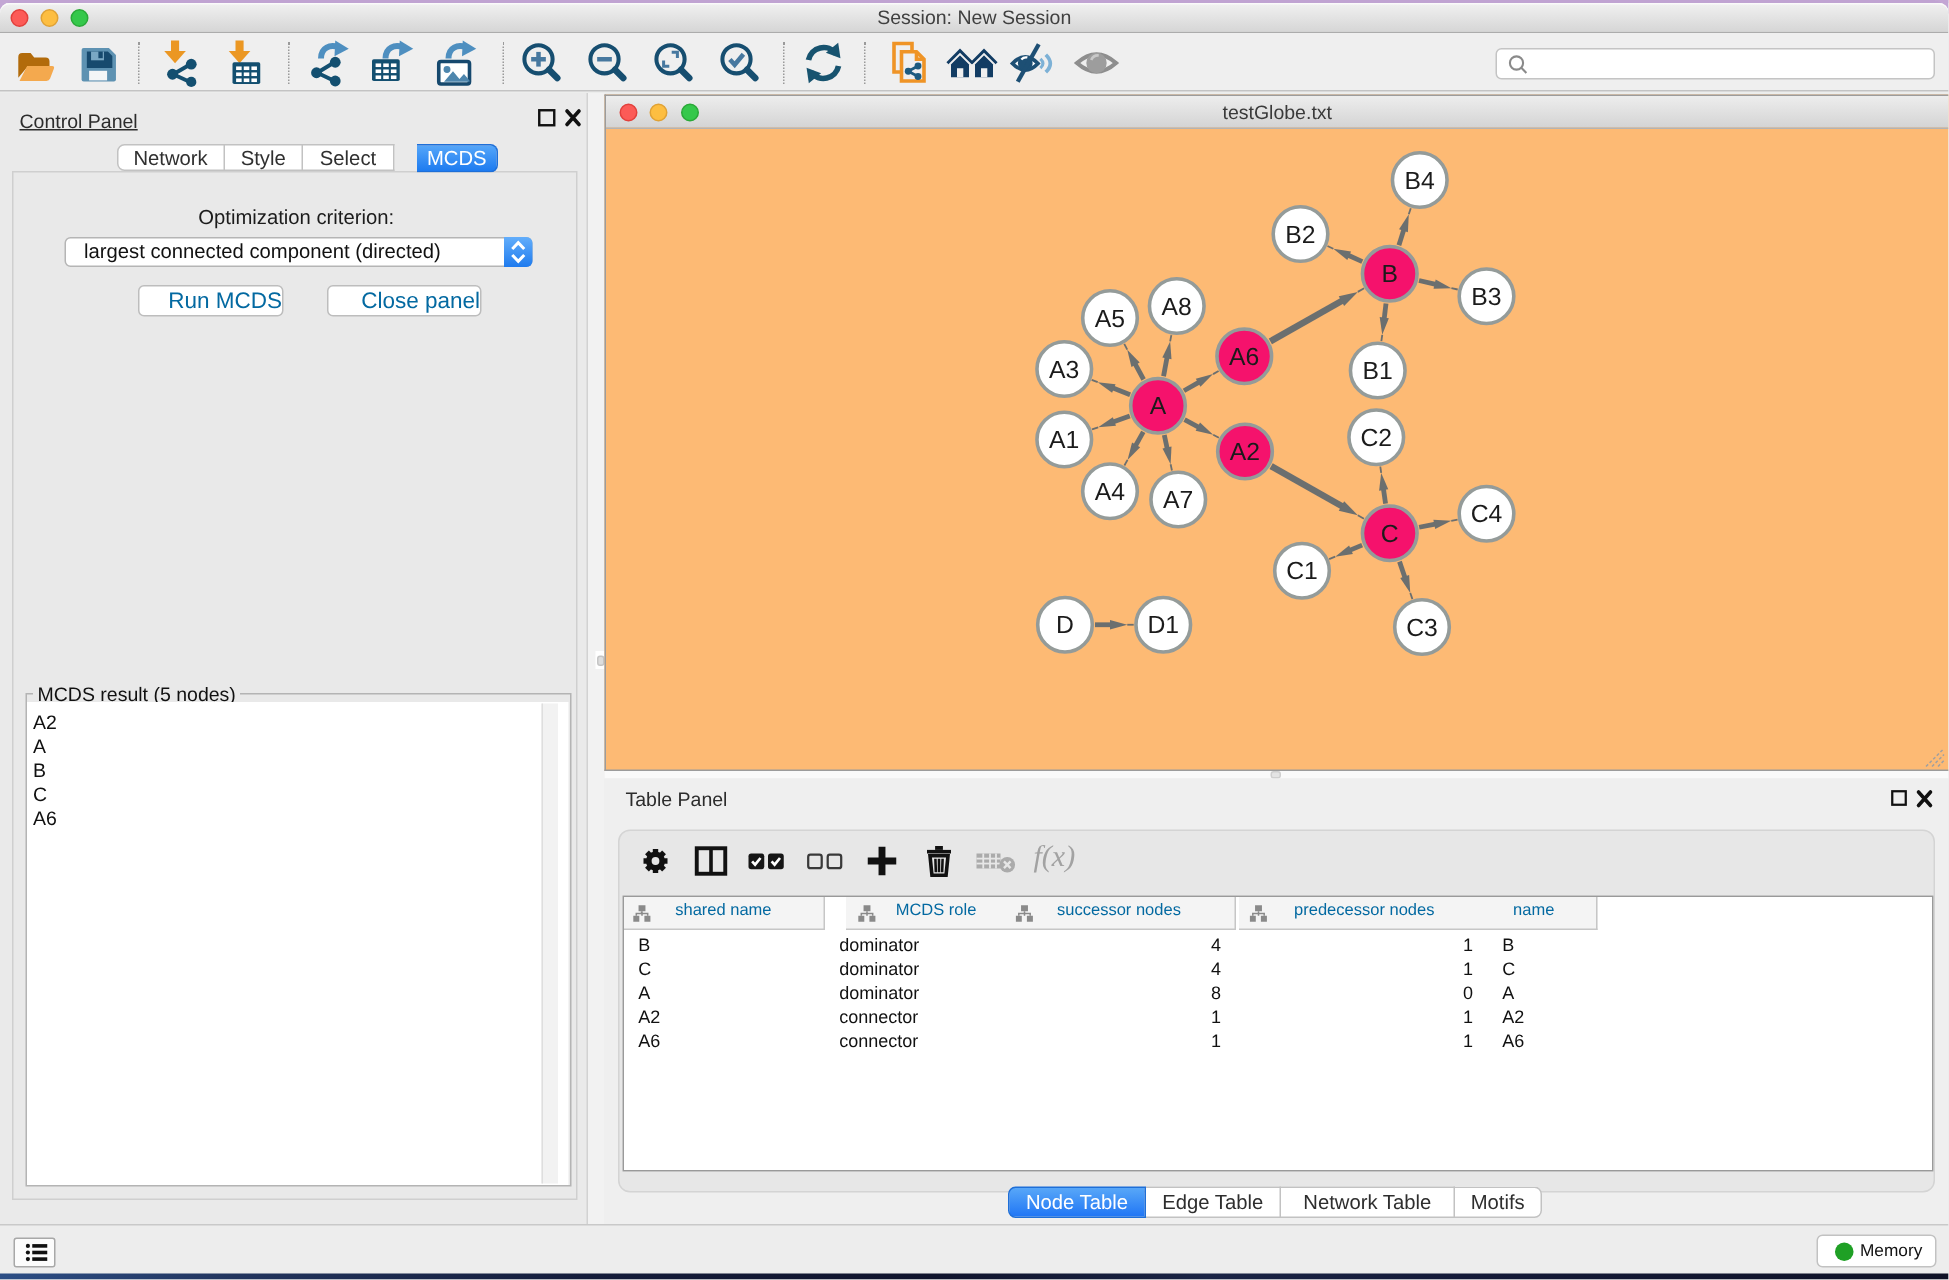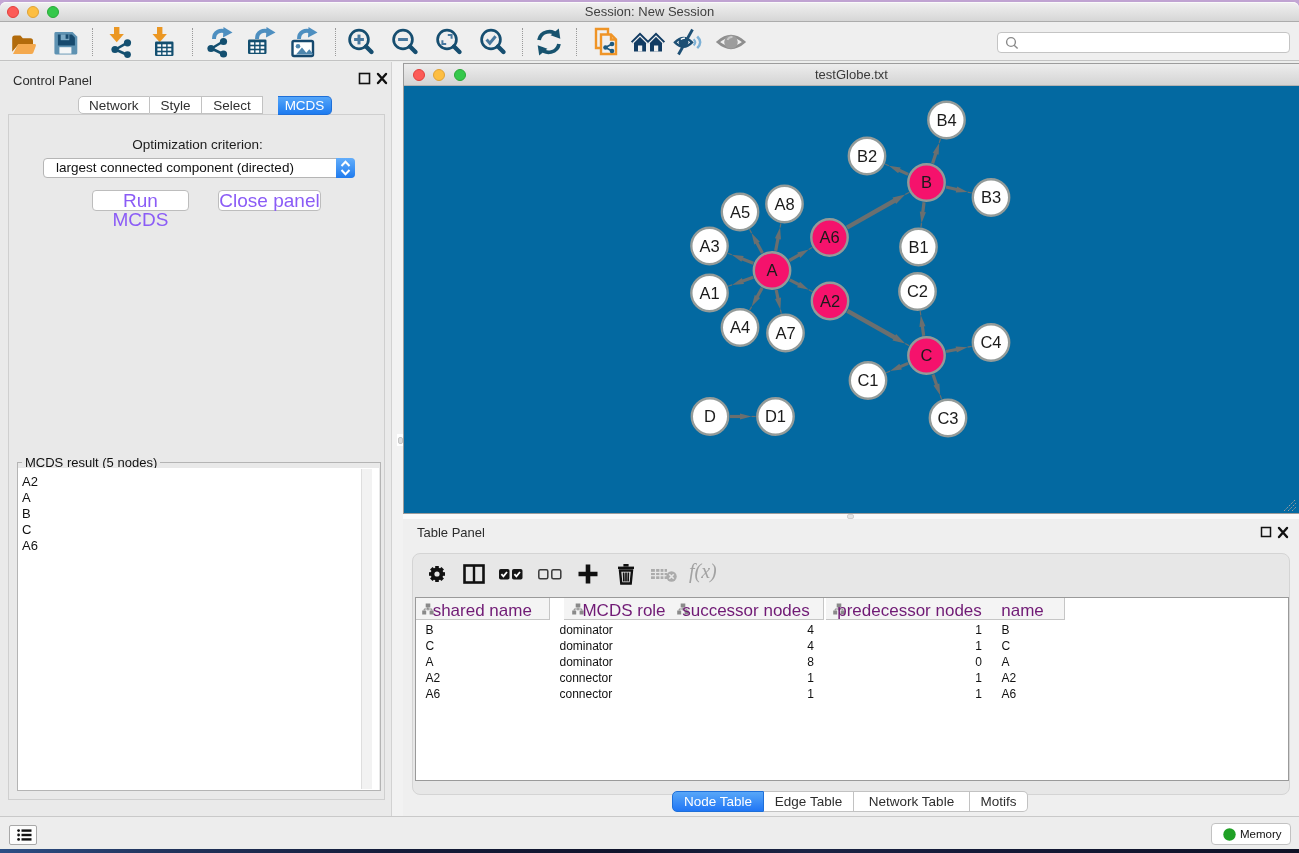--- a/index.html
+++ b/index.html
@@ -16,51 +16,51 @@
 #ttl { width:100%; text-align:center; line-height:20px; }
 
 
 #toolbar { left:0; top:22px; width:1299px; height:39px; background:#efefef; border-bottom:1px solid #c3c3c3; }
 .tbi { position:absolute; top:4px; }
 .tsep { position:absolute; top:6px; height:28px; width:0; border-left:1px dotted #9a9a9a; }
 #search { left:997px; top:10px; width:293px; height:21px; background:#fff; border:1px solid #c4c4c4; border-radius:4px; }
 
 
 #cpanel { left:0; top:62px; width:392px; height:754px; background:#eaeaea; border-right:1px solid #d2d2d2; }
-#cpTitle { left:13px; top:11px; font-size:13px; color:#2c2c2c; }
+#cpTitle { left:13px; top:11px; font-size:13px; color:#2c2c2c;text-decoration:underline; }
 #cpBox { left:8px; top:52px; width:377px; height:686px; border:1px solid #cfcfcf; background:#e9e9e9; }
 .tab { position:absolute; top:34px; height:18px; line-height:17px; text-align:center;
   font-size:13.5px; color:#303030; background:#fff; border:1px solid #c2c2c2; border-left:none; }
 #optLbl { left:0px; top:75px; width:395px; text-align:center; font-size:13.5px; color:#1c1c1c; }
 #combo { left:43px; top:96px; width:312px; height:20px; background:#fff; border:1px solid #b5b5b5; border-radius:4px;
   font-size:13.5px; color:#111; line-height:18px; padding-left:12px; }
 #comboBtn { left:336px; top:96px; width:19px; height:20px; border-radius:0 4px 4px 0;
   background:linear-gradient(#63aefb,#1f7bee); }
 .btn { position:absolute; top:128px; height:21px; background:#fff; border:1px solid #bdbdbd; border-radius:4px;
-  font-size:19px; color:#8b5cf6; text-align:center; line-height:19px; }
+  font-size:15px; color:#0369a1; text-align:right; line-height:19px; }
 #grpBox { left:17px; top:400px; width:364px; height:329px; border:1px solid #b4b4b4; }
 #grpLbl { left:22px; top:393px; font-size:13px; color:#111; background:#e9e9e9; padding:0 3px; }
 #grpList { left:18px; top:406px; width:361px; height:322px; background:#fff; font-size:13px; color:#111; }
 #grpList div { padding-left:4px; height:16px; line-height:16px; } #grpList div:first-child { margin-top:6px; }
 #grpScroll { left:361px; top:407px; width:11px; height:320px; background:#f2f2f2; border-left:1px solid #dedede; }
 
 
-#netwin { left:403px; top:63px; width:896px; height:451px; border:1px solid #9c9c9c; border-right:none; background:#0369a1; }
+#netwin { left:403px; top:63px; width:896px; height:451px; border:1px solid #9c9c9c; border-right:none; background:#fdba74; }
 #netTitle { left:0; top:0; width:100%; height:22px; background:linear-gradient(#ededed,#d4d4d4);
   border-bottom:1px solid #b3b3b3; font-size:13px; color:#3a3a3a; text-align:center; line-height:22px; }
 #netTitle .tl { position:absolute; width:12px; height:12px; border-radius:50%; top:5px; }
 
 
 #tpanel { left:403px; top:519px; width:896px; height:297px; background:#efefef; }
 #tpTitle { left:14px; top:6px; font-size:13px; color:#2c2c2c; position:absolute; }
 #tpToolbar { position:absolute; left:9px; top:34px; width:878px; height:242px; background:#e7e7e7;
   border:1px solid #d4d4d4; border-radius:8px; }
 #ttable { position:absolute; left:11.5px; top:78px; width:874.5px; height:184px; background:#fff; border:1px solid #9a9a9a; }
 .th { position:absolute; top:0; height:22px; background:#f4f4f4; border-right:1px solid #c6c6c6; border-bottom:1px solid #c6c6c6;
-  font-size:17px; color:#701a75; }
+  font-size:11px; color:#0369a1; }
 .th .tt { position:absolute; width:100%; text-align:center; top:3px; }
 .td { position:absolute; font-size:12px; color:#111; height:16px; line-height:16px; }
 .btab { position:absolute; top:272px; height:21px; background:#fff; border:1px solid #c2c2c2; border-left:none;
   font-size:13.5px; color:#2e2e2e; text-align:center; line-height:20px; }
 
 
 #statusbar { left:0; top:816px; width:1299px; height:31px; background:#ededed; border-top:1px solid #c9c9c9; }
 #memBtn { left:1211px; top:6px; width:80px; height:22px; background:#fff; border:1px solid #c2c2c2; border-radius:4px;
   position:absolute; font-size:11.5px; color:#111; }
 #listBtn { left:9px; top:8px; width:28px; height:19.5px; background:#fcfcfc; border:1px solid #a8a8a8; border-radius:2px; position:absolute; }

